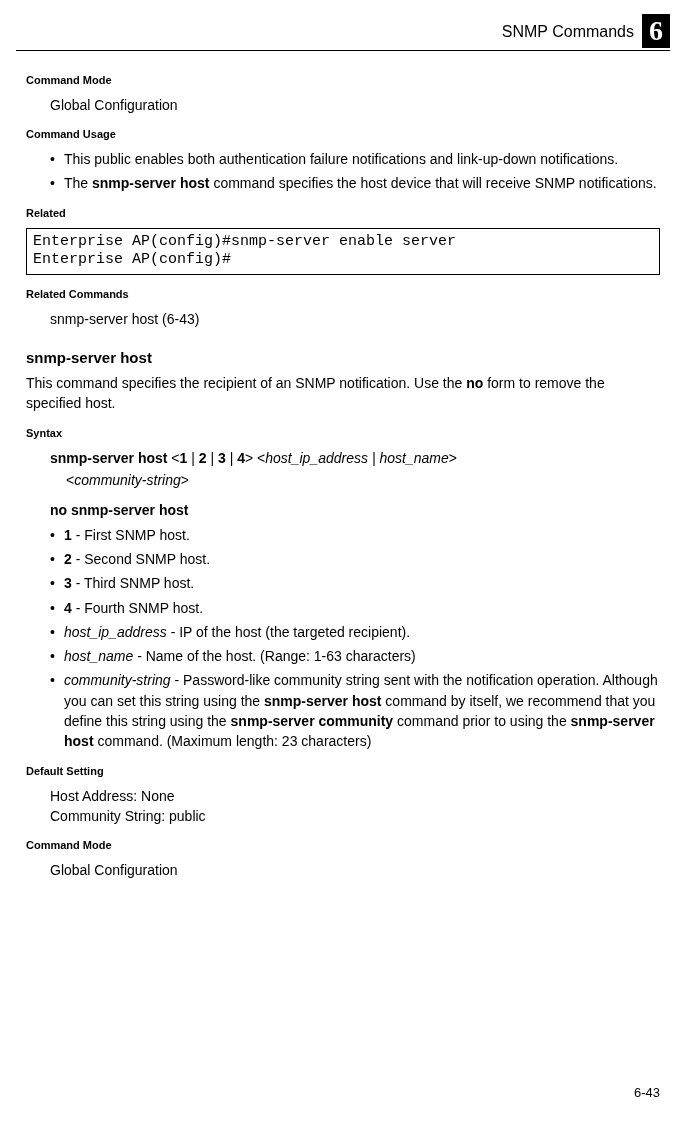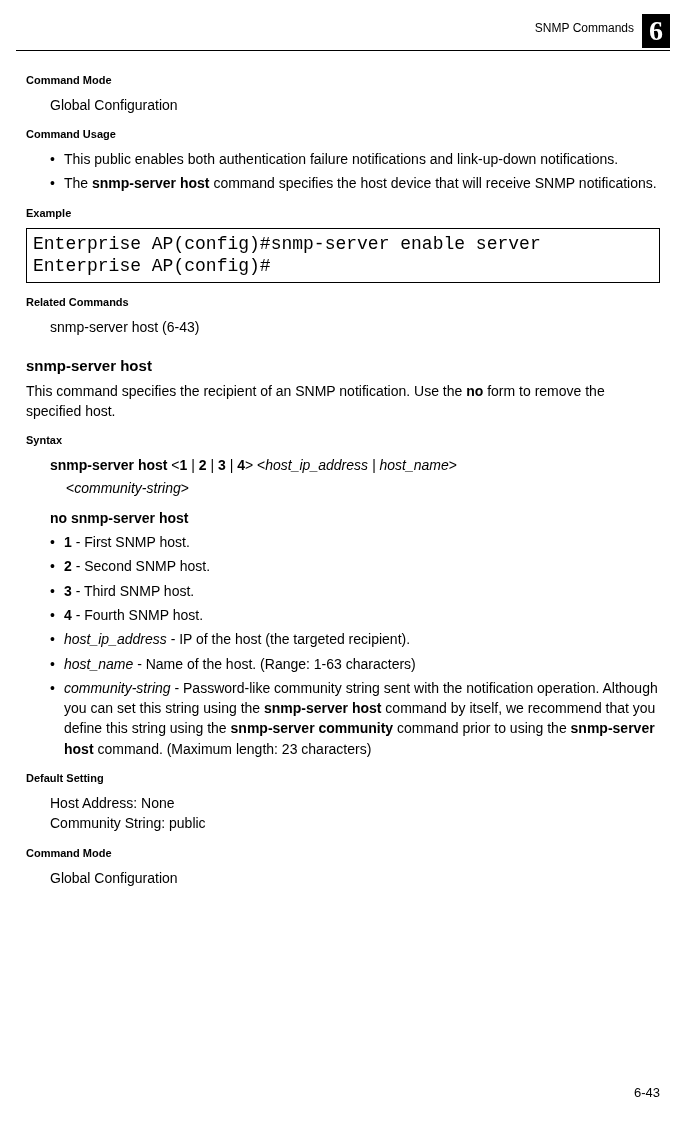--- a/index.html
+++ b/index.html
@@ -13,21 +13,21 @@
     position: relative;
     line-height: 1.45;
   }
   .header {
     display: flex;
     justify-content: flex-end;
     align-items: flex-start;
     padding: 14px 16px 0 0;
   }
   .header-title {
-    font-size: 12px;
+    font-size: 16px;
     margin-right: 8px;
     padding-top: 6px;
   }
   .chapter-box {
     width: 28px;
     height: 34px;
     background: #000;
     color: #fff;
     font-family: "Times New Roman", serif;
     font-size: 28px;
@@ -74,21 +74,21 @@
   }
   ul.bullets > li::before {
     content: "•";
     position: absolute;
     left: 0;
     top: 0;
   }
   .code-box {
     border: 1px solid #000;
     font-family: "Courier New", monospace;
-    font-size: 18px;
+    font-size: 15px;
     padding: 4px 6px;
     margin: 4px 0 10px 0;
     white-space: pre;
     line-height: 1.25;
   }
   .italic { font-style: italic; }
   .bold { font-weight: bold; }
   .footer {
     position: absolute;
     bottom: 20px;
@@ -114,21 +114,21 @@
   <div class="h2">Command Usage</div>
   <ul class="bullets">
     <li>
       <span>This public enables both authentication failure notifications and link-up-down notifications.</span>
     </li>
     <li>
       <span>The </span><span class="bold">snmp-server host</span><span> command specifies the host device that will receive SNMP notifications.</span>
     </li>
   </ul>
 
-  <div class="h2">Example</div>
+  <div class="h2">Related</div>
   <div class="code-box">Enterprise AP(config)#snmp-server enable server
 Enterprise AP(config)#</div>
 
   <div class="h2">Related Commands</div>
   <p class="indent">snmp-server host (6-43)</p>
 
   <div class="h3">snmp-server host</div>
   <p>
     <span>This command specifies the recipient of an SNMP notification. Use the </span><span class="bold">no</span><span> form to remove the specified host.</span>
   </p>

